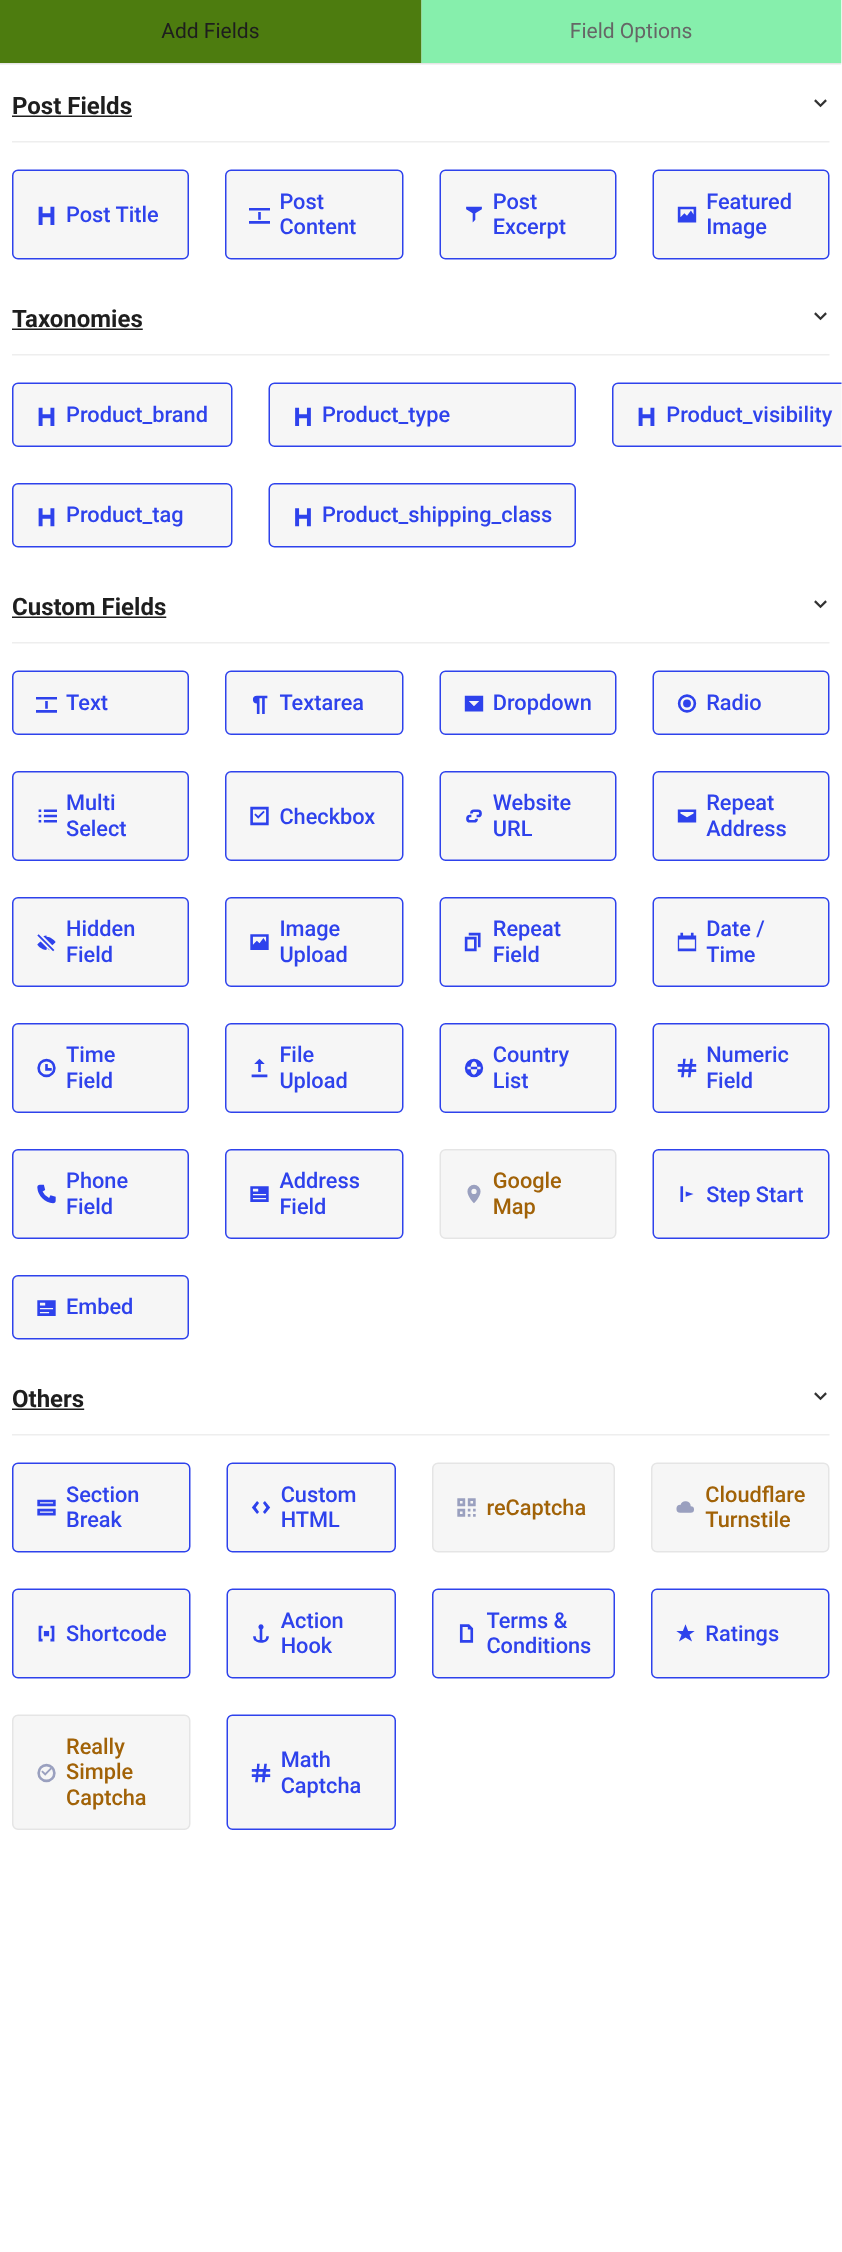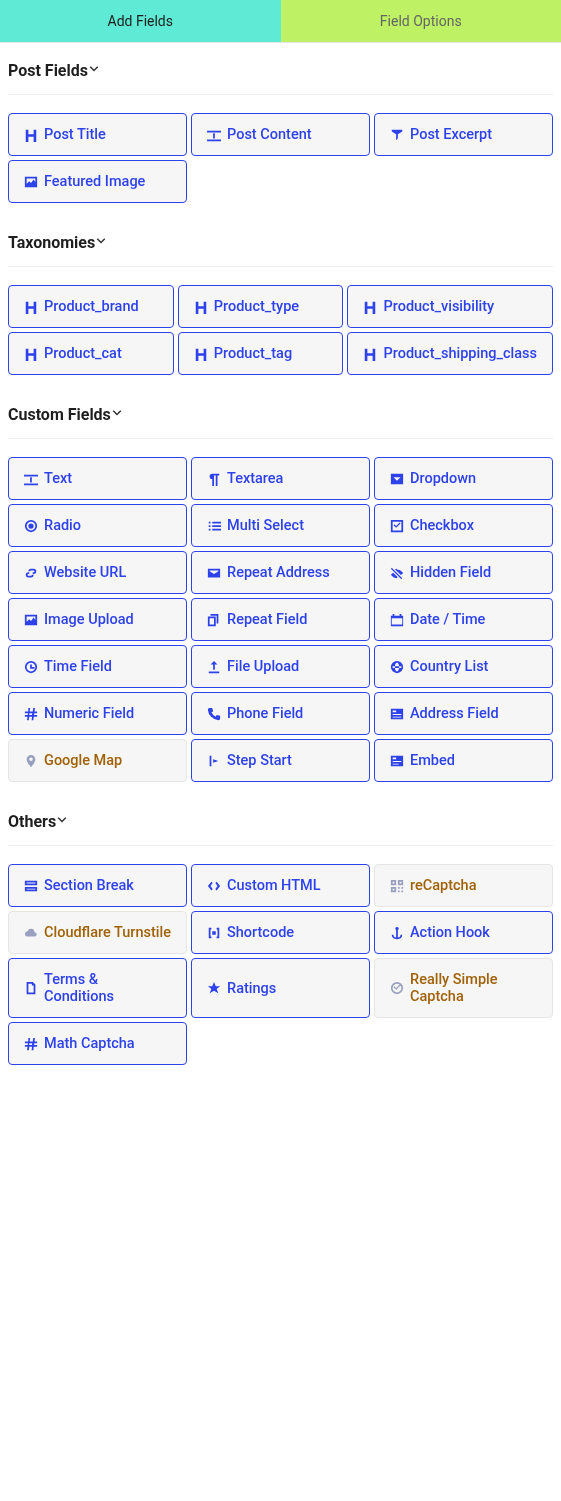--- a/index.html
+++ b/index.html
@@ -13,50 +13,51 @@
     display: flex;
     border-bottom: 1px solid #e5e5e5;
   }
   .tab {
     flex: 1;
     text-align: center;
     padding: 13px 0;
     font-size: 14px;
     color: #1e1e1e;
     cursor: pointer;
-    background: #5eead4;
+    background: #4d7c0f;
   }
   .tab.inactive {
-    background: #bef264;
+    background: #86efac;
     color: #666;
   }
   .section {
     padding: 0 8px;
   }
   .section-header {
     display: flex;
-    justify-content: flex-start;
+    justify-content: space-between;
     align-items: center;
     padding: 18px 0 14px 0;
     border-bottom: 1px solid #eee;
     cursor: pointer;
+    text-decoration: underline;
   }
   .section-title {
     font-size: 16px;
     font-weight: 700;
     color: #1e1e1e;
   }
   .chevron {
     font-size: 12px;
     color: #333;
   }
   .field-grid {
     display: grid;
-    grid-template-columns: 1fr 1fr 1fr;
-    gap: 4px;
+    grid-template-columns: 1fr 1fr 1fr 1fr;
+    gap: 24px;
     padding: 18px 0 12px 0;
   }
   .field-btn {
     display: flex;
     align-items: center;
     gap: 6px;
     background: #f6f6f6;
     border: 1px solid #2E42EC;
     border-radius: 4px;
     padding: 12px 15px;

